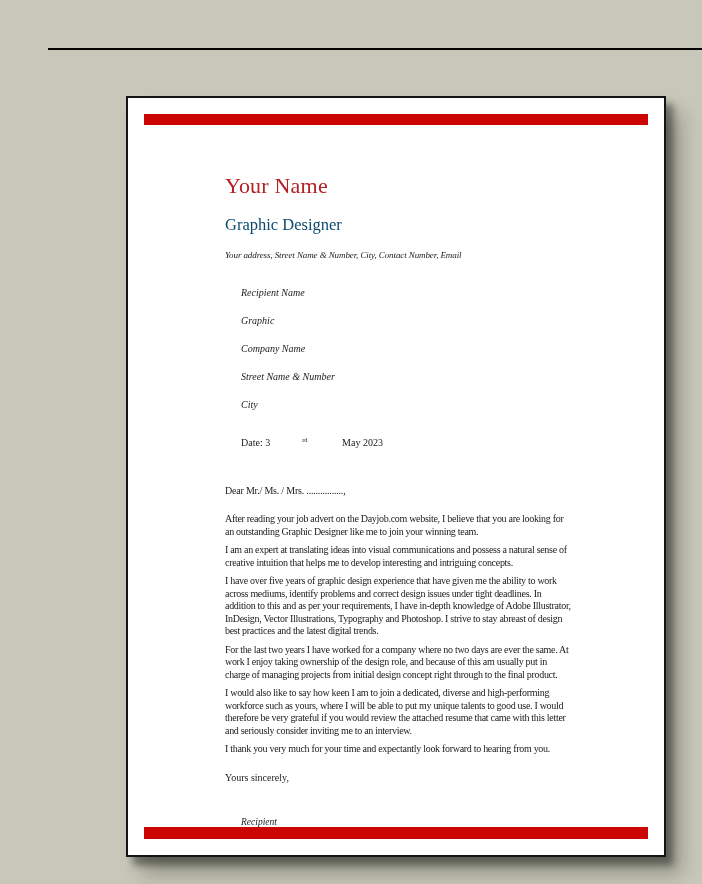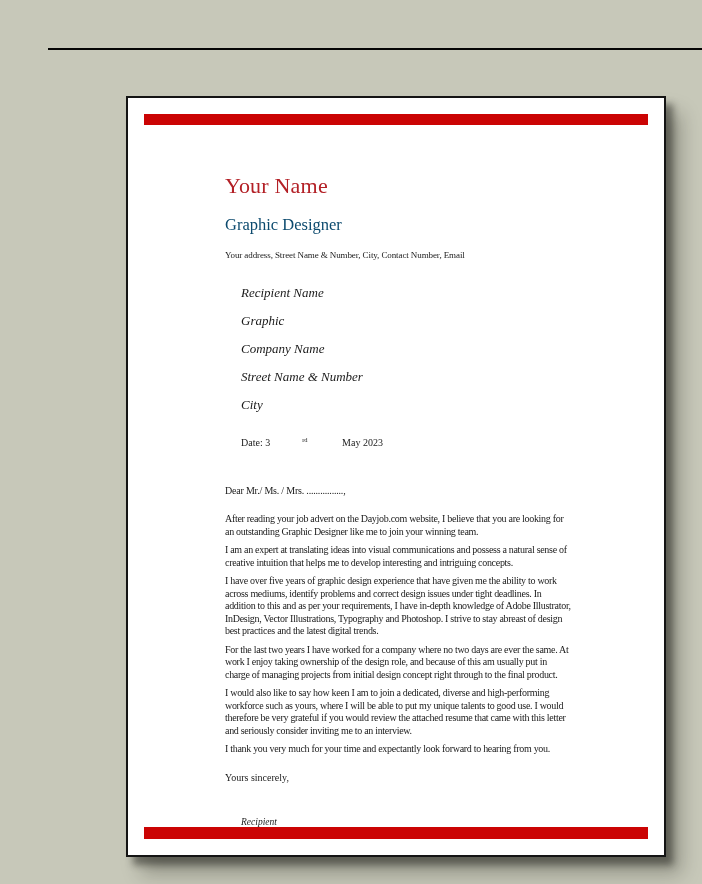--- a/index.html
+++ b/index.html
@@ -48,23 +48,24 @@
   }
   .job-title{
     margin-top:4px;
     font-size:16.5px;line-height:19px;
     font-weight:normal;
     color:#0c4a6e;
   }
   .contact-line{
     margin-top:3px;
     font-size:9px;line-height:11px;
+    font-style:italic;
     letter-spacing:-0.1px;
   }
-  .recipient{margin-top:26px;font-size:13px;line-height:12px;font-style:italic;}
+  .recipient{margin-top:26px;font-size:10px;line-height:12px;font-style:italic;}
   .date-line{margin-top:26px;font-size:10px;line-height:12px;}
   .date-line sup{font-size:6.5px;line-height:0;}
   .salutation{margin-top:36px;font-size:10px;line-height:12px;letter-spacing:-0.2px;}
   .body-copy{margin-top:13px;}
   .body-copy p{
     font-size:10px;line-height:12.5px;
     letter-spacing:-0.3px;
     margin:0 0 6px 0;
     text-align:left;
   }

